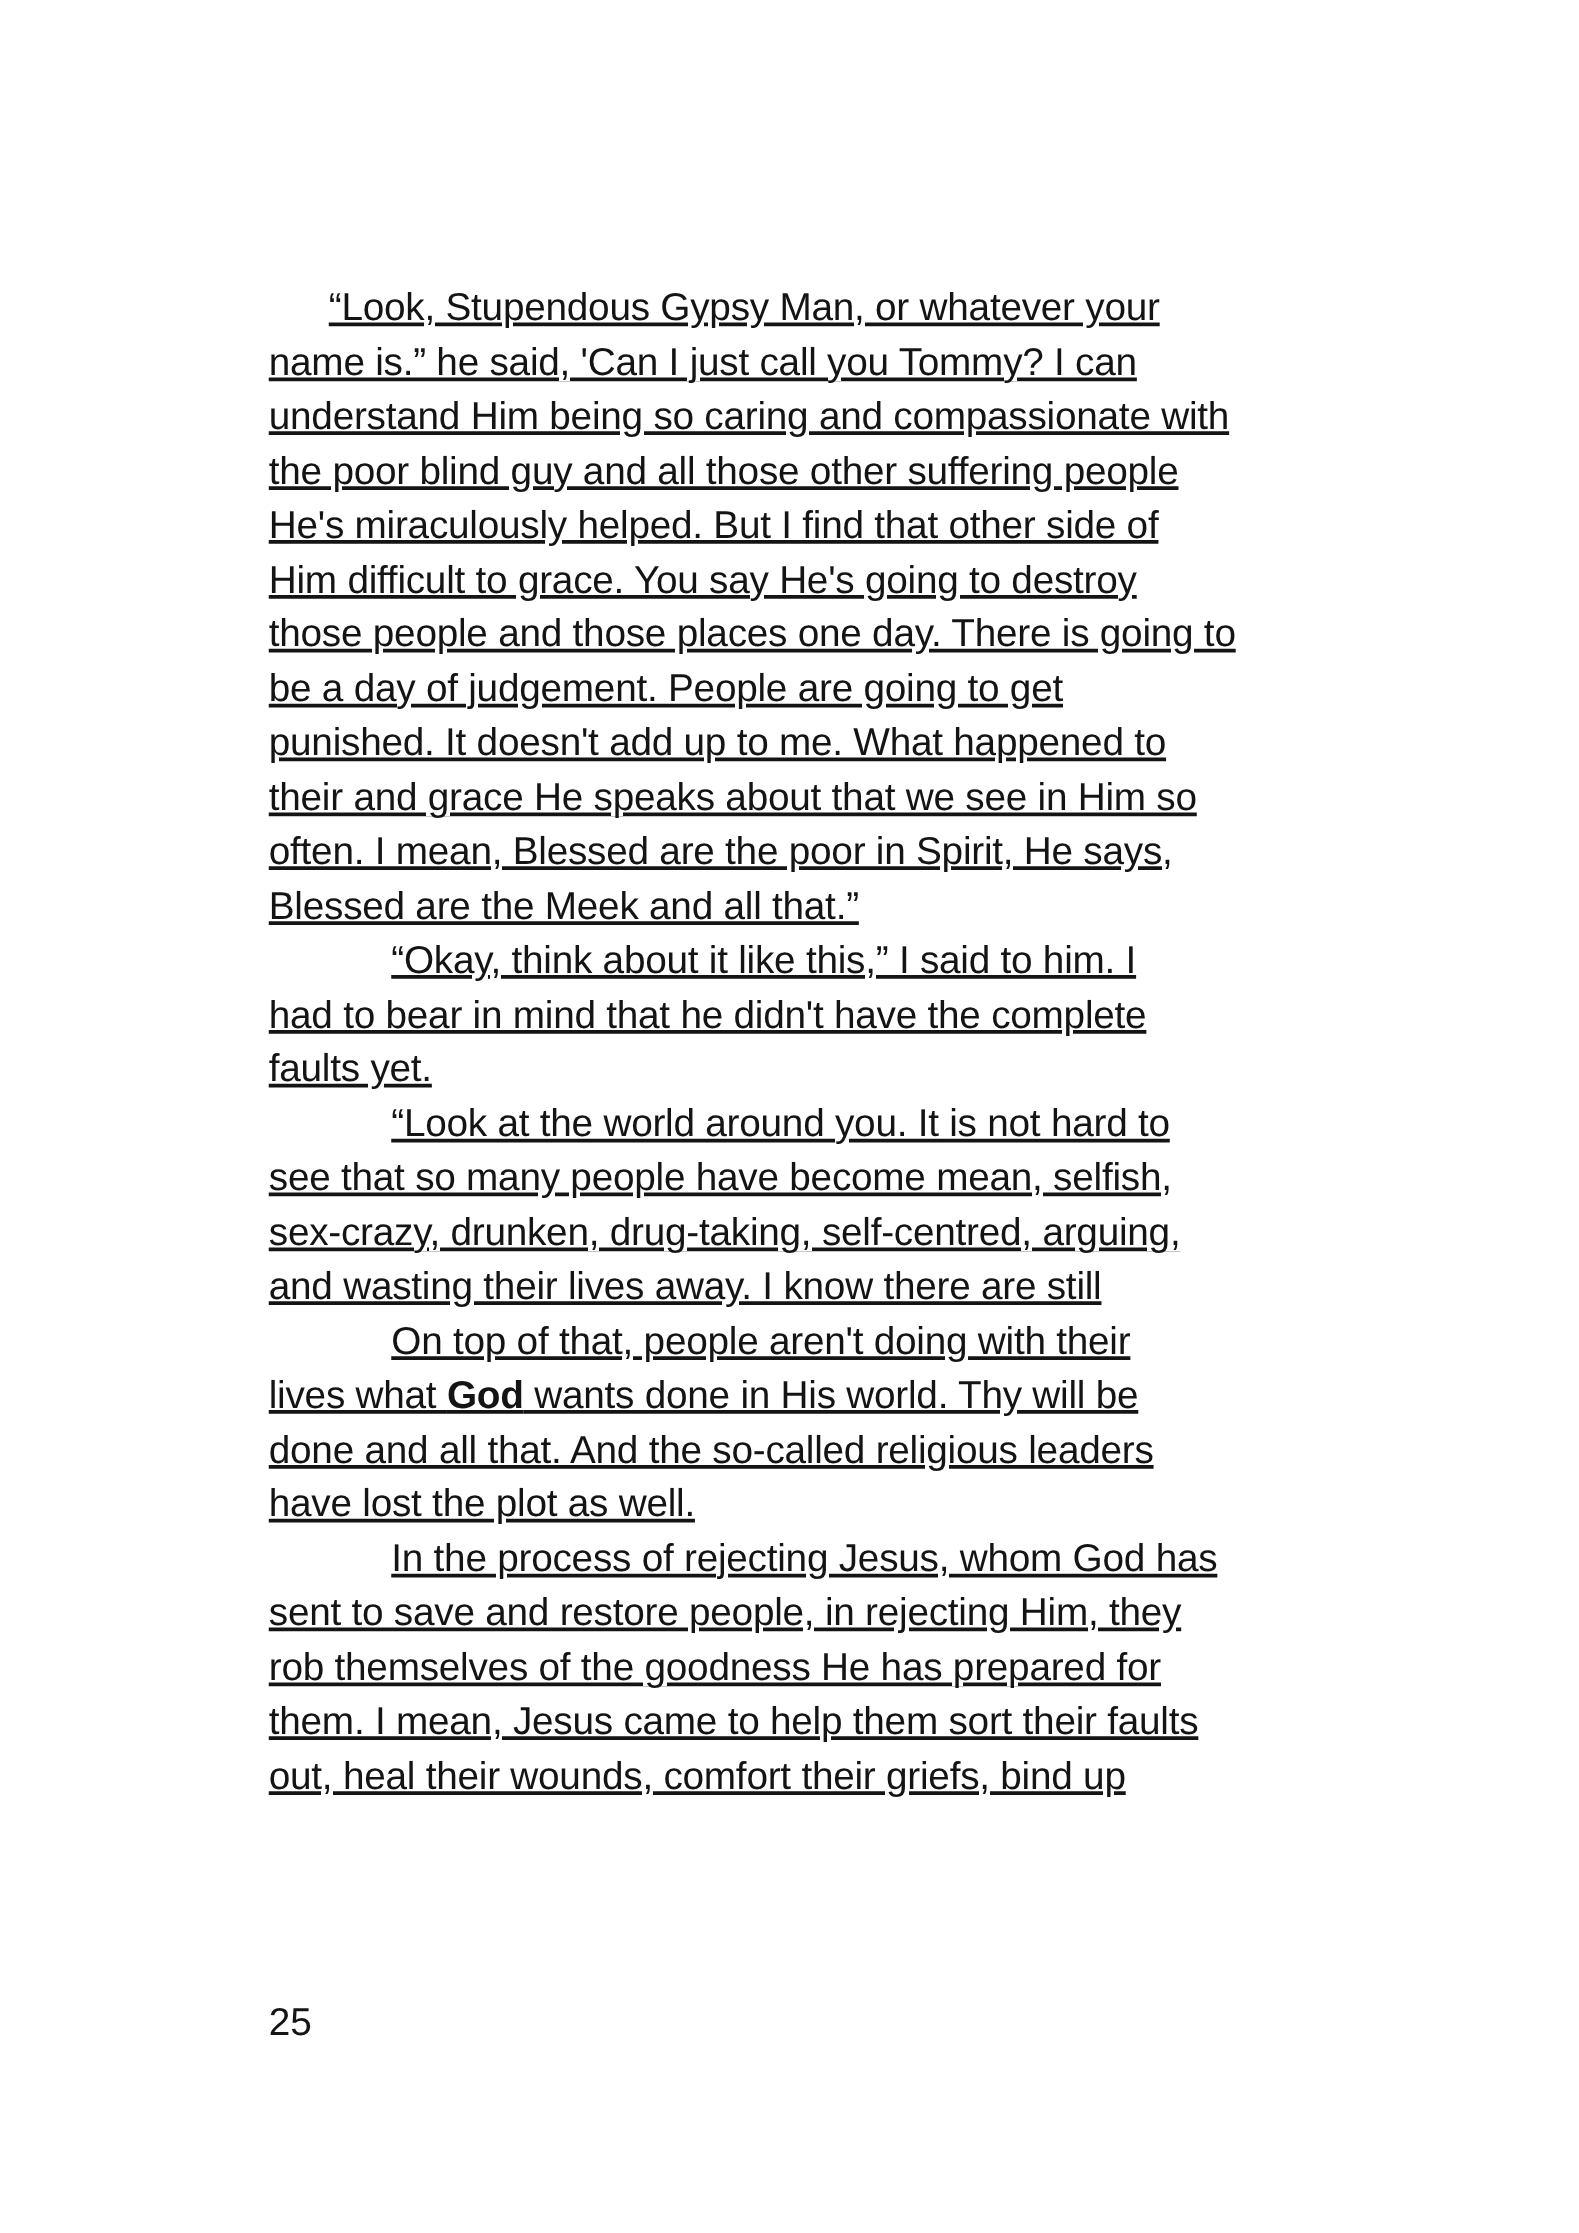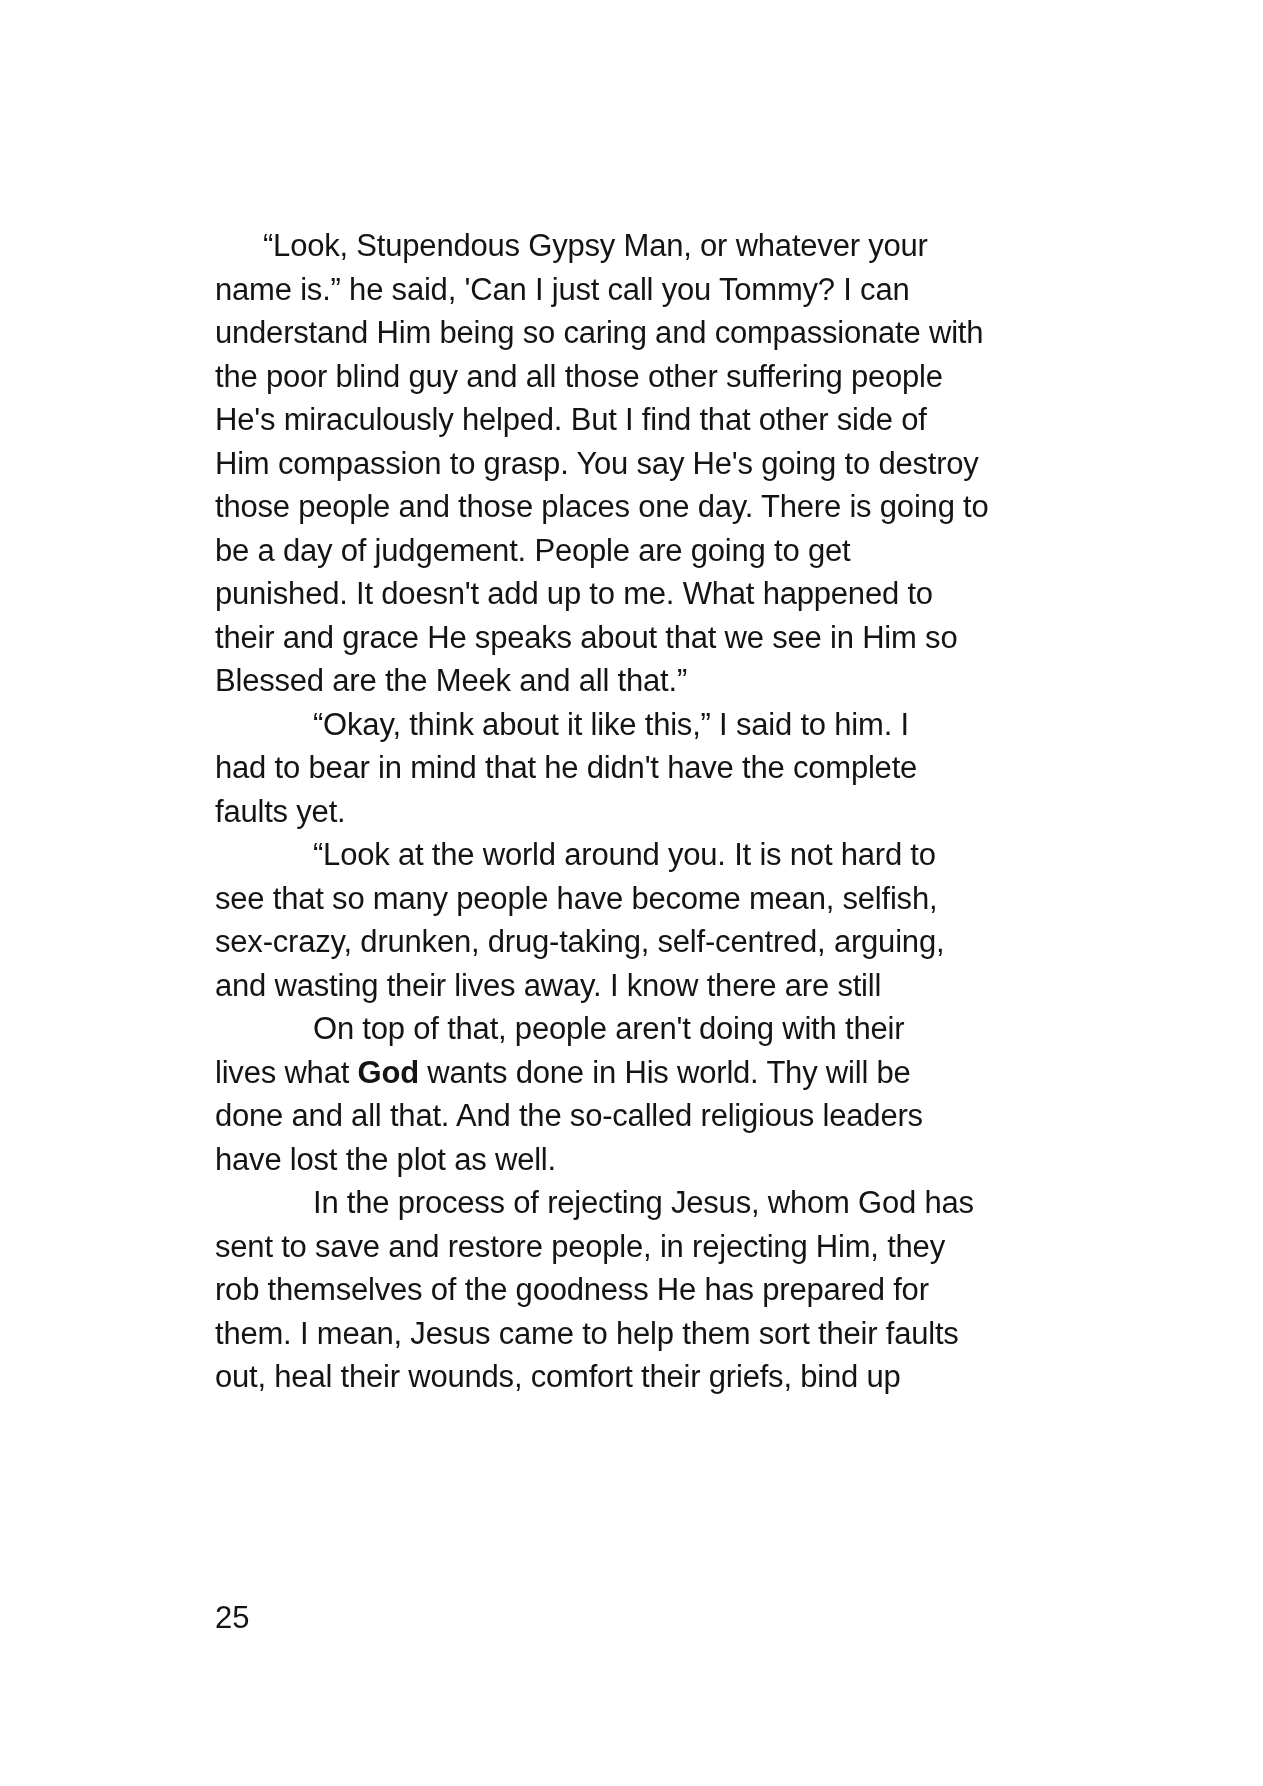--- a/index.html
+++ b/index.html
@@ -21,20 +21,21 @@
     left: 215px;
     top: 224px;
     width: 880px;
     font-size: 31px;
     line-height: 43.5px;
     letter-spacing: -0.2px;
   }
   .para {
     margin: 0;
     padding: 0;
+    text-decoration: underline;
   }
   .line {
     display: block;
     white-space: pre;
   }
   .para.indent-sm .line.fl { padding-left: 48px; }
   .para.indent-tab .line.fl { padding-left: 98px; }
   .line strong { font-weight: 700; }
   .page-number {
     position: absolute;
@@ -51,25 +52,26 @@
 
 <div class="page">
   <div class="text-block">
 
     <p class="para indent-sm">
       <span class="line fl">“Look, Stupendous Gypsy Man, or whatever your</span>
       <span class="line">name is.” he said, 'Can I just call you Tommy? I can</span>
       <span class="line">understand Him being so caring and compassionate with</span>
       <span class="line">the poor blind guy and all those other suffering people</span>
       <span class="line">He's miraculously helped. But I find that other side of</span>
-      <span class="line">Him compassion to grasp. You say He's going to destroy</span>
+      <span class="line">Him difficult to grace. You say He's going to destroy</span>
       <span class="line">those people and those places one day. There is going to</span>
       <span class="line">be a day of judgement. People are going to get</span>
       <span class="line">punished. It doesn't add up to me. What happened to</span>
       <span class="line">their and grace He speaks about that we see in Him so</span>
+      <span class="line">often. I mean, Blessed are the poor in Spirit, He says,</span>
       <span class="line">Blessed are the Meek and all that.”</span>
     </p>
 
     <p class="para indent-tab">
       <span class="line fl">“Okay, think about it like this,” I said to him. I</span>
       <span class="line">had to bear in mind that he didn't have the complete</span>
       <span class="line">faults yet.</span>
     </p>
 
     <p class="para indent-tab">

